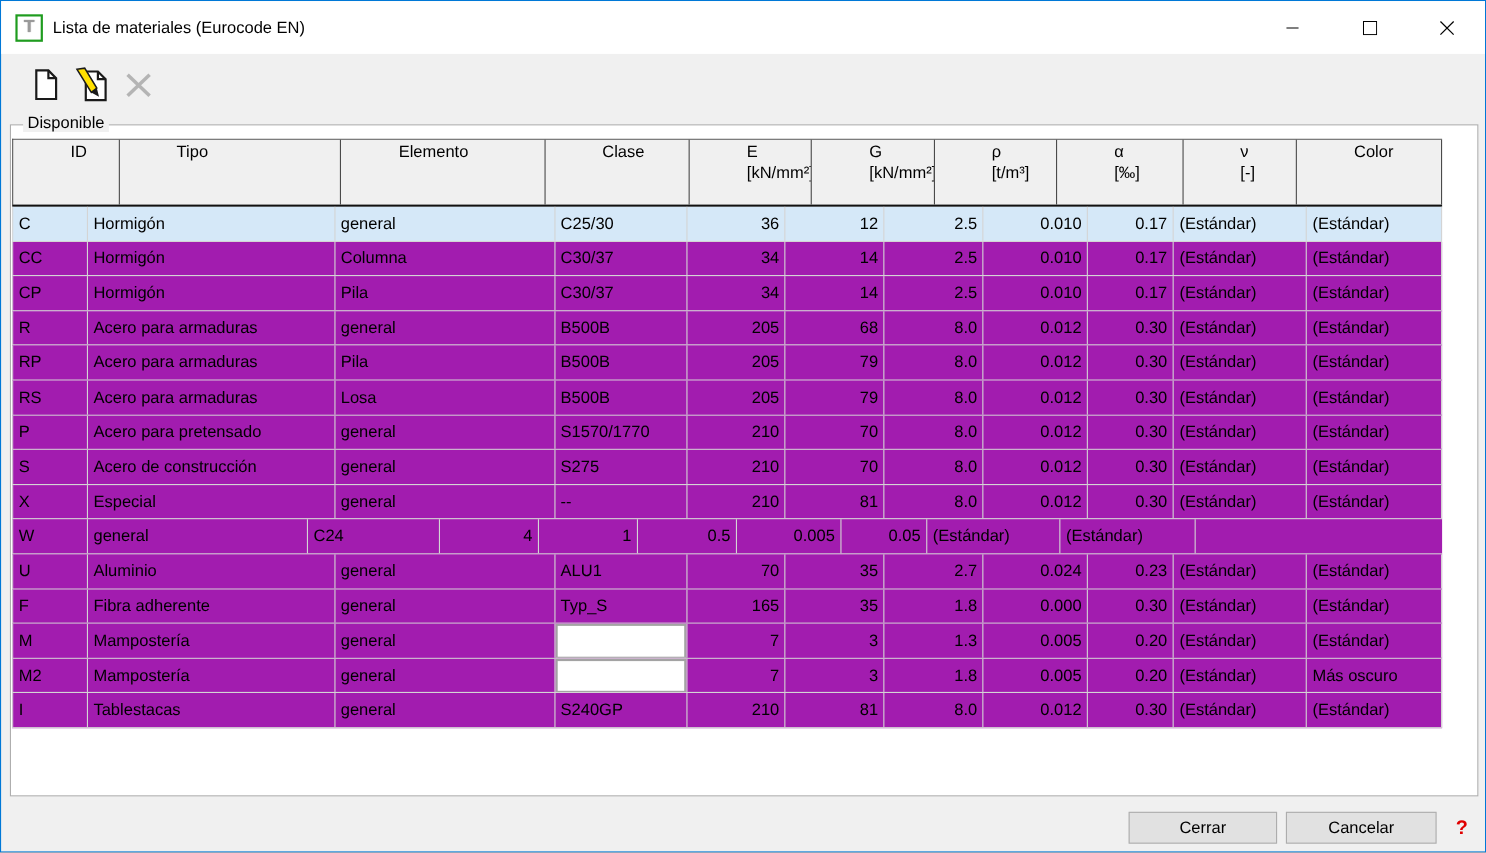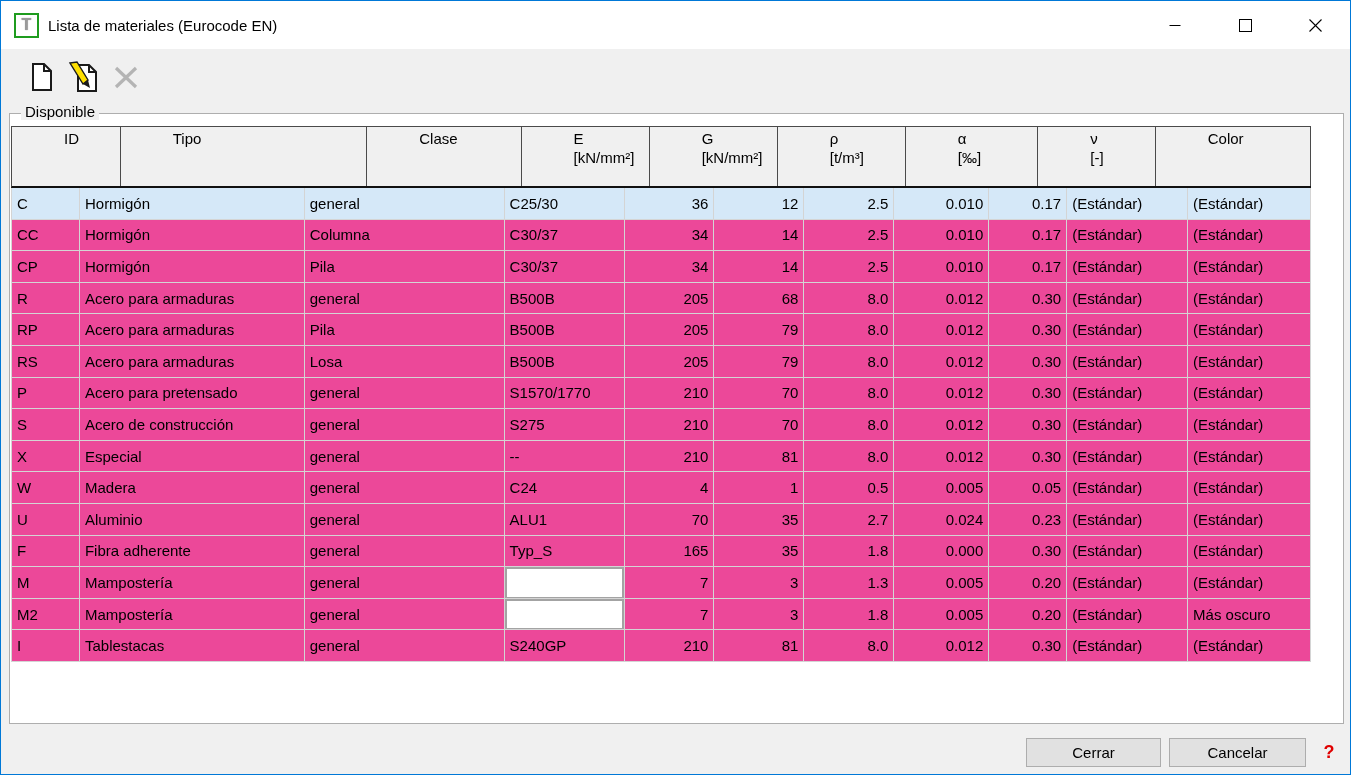--- a/index.html
+++ b/index.html
@@ -25,21 +25,21 @@
   
   .groupbox { position:absolute; left:8px; top:112px; width:1335px; height:611px;
               border:1px solid #aeaeae; background:#ffffff; }
   .groupbox-label { position:absolute; top:-11px; left:11px; background:#f0f0f0; padding:0 4px; font-size:15px; }
   
   .list-area { position:absolute; left:1px; top:12px; right:1px; bottom:1px; background:#fff; overflow:hidden; }
   .thead { display:flex; width:1300px; height:62px; background:#f0f0f0;
            border-top:1px solid #4a4a4a; border-left:1px solid #4a4a4a; border-bottom:2px solid #111; }
   .th { border-right:1px solid #4a4a4a; padding:2px 4px 0 4px; line-height:19px; overflow:hidden; white-space:nowrap;margin-left:48px; }
   .th .unit { display:block; }
-  .tr { display:flex; width:1300px; height:31.6px; border-left:1px solid #d4d4d4; border-bottom:1px solid #d4d4d4; background:#ec4899; }
+  .tr { display:flex; width:1300px; height:31.6px; border-left:1px solid #d4d4d4; border-bottom:1px solid #d4d4d4; background:#a21caf; }
   .tr.selected { background:#d5e8f8; }
   .td { position:relative; border-right:1px solid #d4d4d4; padding:0 5px; display:flex; align-items:center;
         white-space:nowrap; overflow:hidden; }
   .td.num { justify-content:flex-end; }
   .edit-box { position:absolute; left:0; top:0; right:0; bottom:-1px; border:2px solid #a3a3a3; background:#fff; }
   
   .btn { position:absolute; top:737px; height:29px; background:#e1e1e1; border:1px solid #adadad;
          font-family:inherit; font-size:15px; color:#000; padding:0; }
   .btn-close { left:1025px; width:135px; }
   .btn-cancel { left:1168px; width:137px; }
@@ -99,20 +99,21 @@
       </svg>
     </div>
   </div>
 
   <div class="groupbox">
     <span class="groupbox-label">Disponible</span>
     <div class="list-area">
       <div class="thead" id="thead">
           <div class="th" style="width: 68px;"><span>ID</span></div>
           <div class="th" style="width: 225px;"><span>Tipo</span></div>
+          <div class="th" style="width: 200px;"><span>Elemento</span></div>
           <div class="th" style="width: 120px;"><span>Clase</span></div>
           <div class="th" style="width: 90px;"><span>E</span><span class="unit">[kN/mm²]</span></div>
           <div class="th" style="width: 90px;"><span>G</span><span class="unit">[kN/mm²]</span></div>
           <div class="th" style="width: 90px;"><span>ρ</span><span class="unit">[t/m³]</span></div>
           <div class="th" style="width: 95px;"><span>α</span><span class="unit">[‰]</span></div>
           <div class="th" style="width: 78px;"><span>ν</span><span class="unit">[-]</span></div>
           <div class="th" style="width: 121px;"><span>Color</span></div>
         </div>
       <div id="tbody">
           <div class="tr selected">
@@ -227,21 +228,20 @@
             <div class="td num" style="width: 90px;">210</div>
             <div class="td num" style="width: 90px;">81</div>
             <div class="td num" style="width: 90px;">8.0</div>
             <div class="td num" style="width: 95px;">0.012</div>
             <div class="td num" style="width: 78px;">0.30</div>
             <div class="td" style="width: 121px;">(Estándar)</div>
             <div class="td" style="width: 123px;">(Estándar)</div>
           </div>
           <div class="tr">
             <div class="td" style="width: 68px;">W</div>
-            <div class="td" style="width: 225px;">Madera</div>
             <div class="td" style="width: 200px;">general</div>
             <div class="td" style="width: 120px;">C24</div>
             <div class="td num" style="width: 90px;">4</div>
             <div class="td num" style="width: 90px;">1</div>
             <div class="td num" style="width: 90px;">0.5</div>
             <div class="td num" style="width: 95px;">0.005</div>
             <div class="td num" style="width: 78px;">0.05</div>
             <div class="td" style="width: 121px;">(Estándar)</div>
             <div class="td" style="width: 123px;">(Estándar)</div>
           </div>

